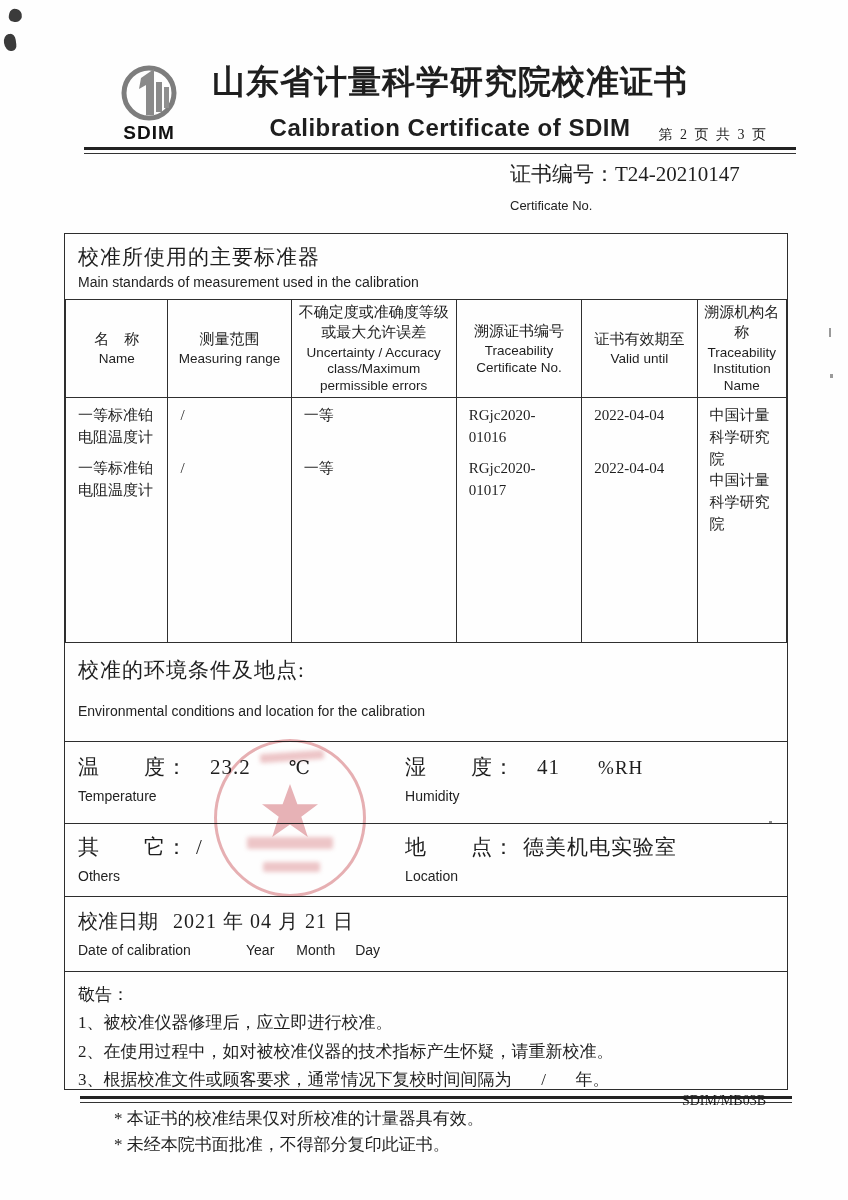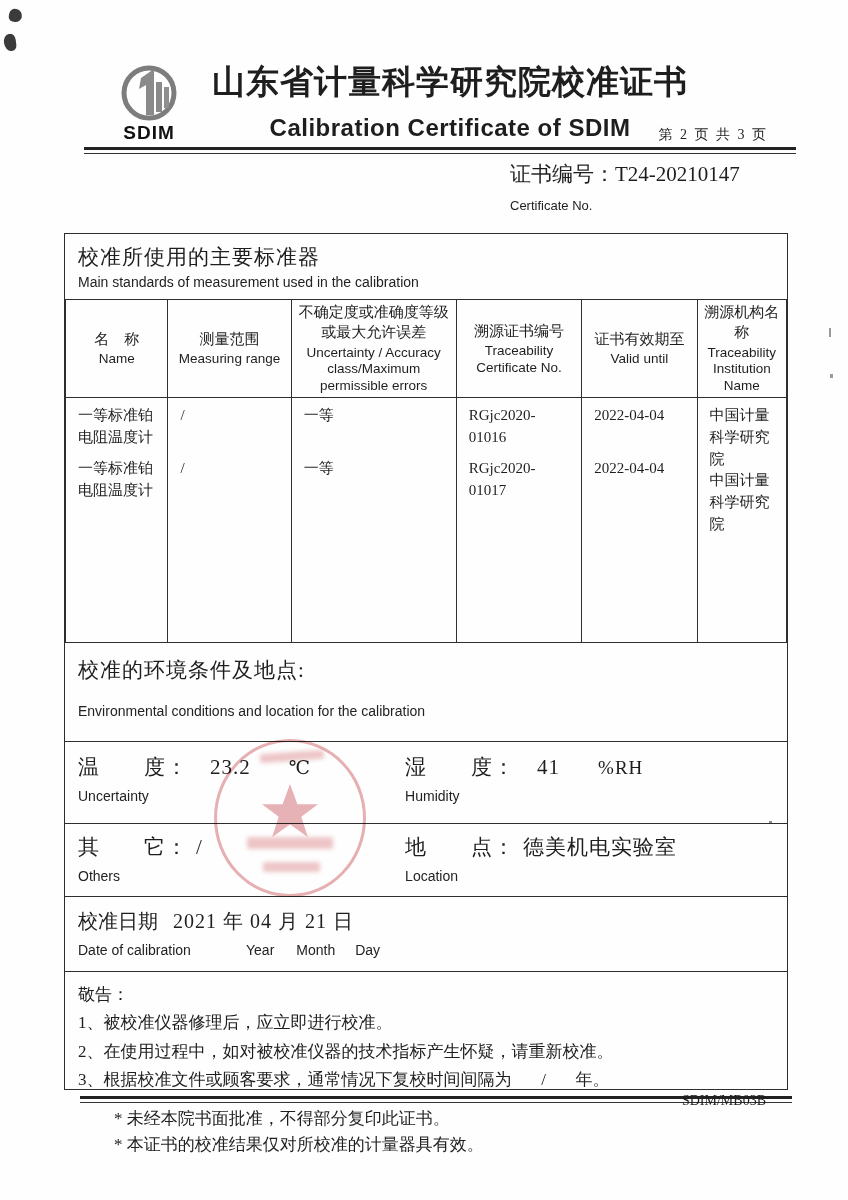--- a/index.html
+++ b/index.html
@@ -205,21 +205,21 @@
     <div class="sec-env">
       <div class="sec-title-cn">校准的环境条件及地点:</div>
       <div class="sec-title-en en">Environmental conditions and location for the calibration</div>
     </div>
 
     <div class="row2 row-temp">
       <div class="half-l">
         <div class="cn-big">
           <span>温　　度：</span><span class="val num">23.2</span><span class="unit">℃</span>
         </div>
-        <div class="sub-en en">Uncertainty</div>
+        <div class="sub-en en">Temperature</div>
       </div>
       <div class="half-r">
         <div class="cn-big">
           <span>湿　　度：</span><span class="val num">41</span><span class="unit num">%RH</span>
         </div>
         <div class="sub-en en">Humidity</div>
       </div>
     </div>
 
     <div class="row2 row-others">
@@ -255,22 +255,22 @@
       <div>
         <span>3、根据校准文件或顾客要求，通常情况下复校时间间隔为</span><span class="blank-slot num">/</span><span>年。</span>
       </div>
     </div>
 
   </div>
 
   <div class="rule bottom-rule"></div>
 
   <div class="footer-notes">
+    <div>* 本证书的校准结果仅对所校准的计量器具有效。</div>
     <div>* 未经本院书面批准，不得部分复印此证书。</div>
-    <div>* 本证书的校准结果仅对所校准的计量器具有效。</div>
   </div>
 
   <div class="form-code num">SDIM/MB03B</div>
 
   <div class="stamp">
     <div class="stamp-ring"></div>
     <svg width="62" height="60" viewBox="0 0 62 60">
       <polygon points="31,2 38.4,22.2 59,22.2 42.3,34.8 48.8,55 31,42.6 13.2,55 19.7,34.8 3,22.2 23.6,22.2" fill="rgba(198,66,74,0.40)"></polygon>
     </svg>
     <div class="stamp-txt st1"></div>

